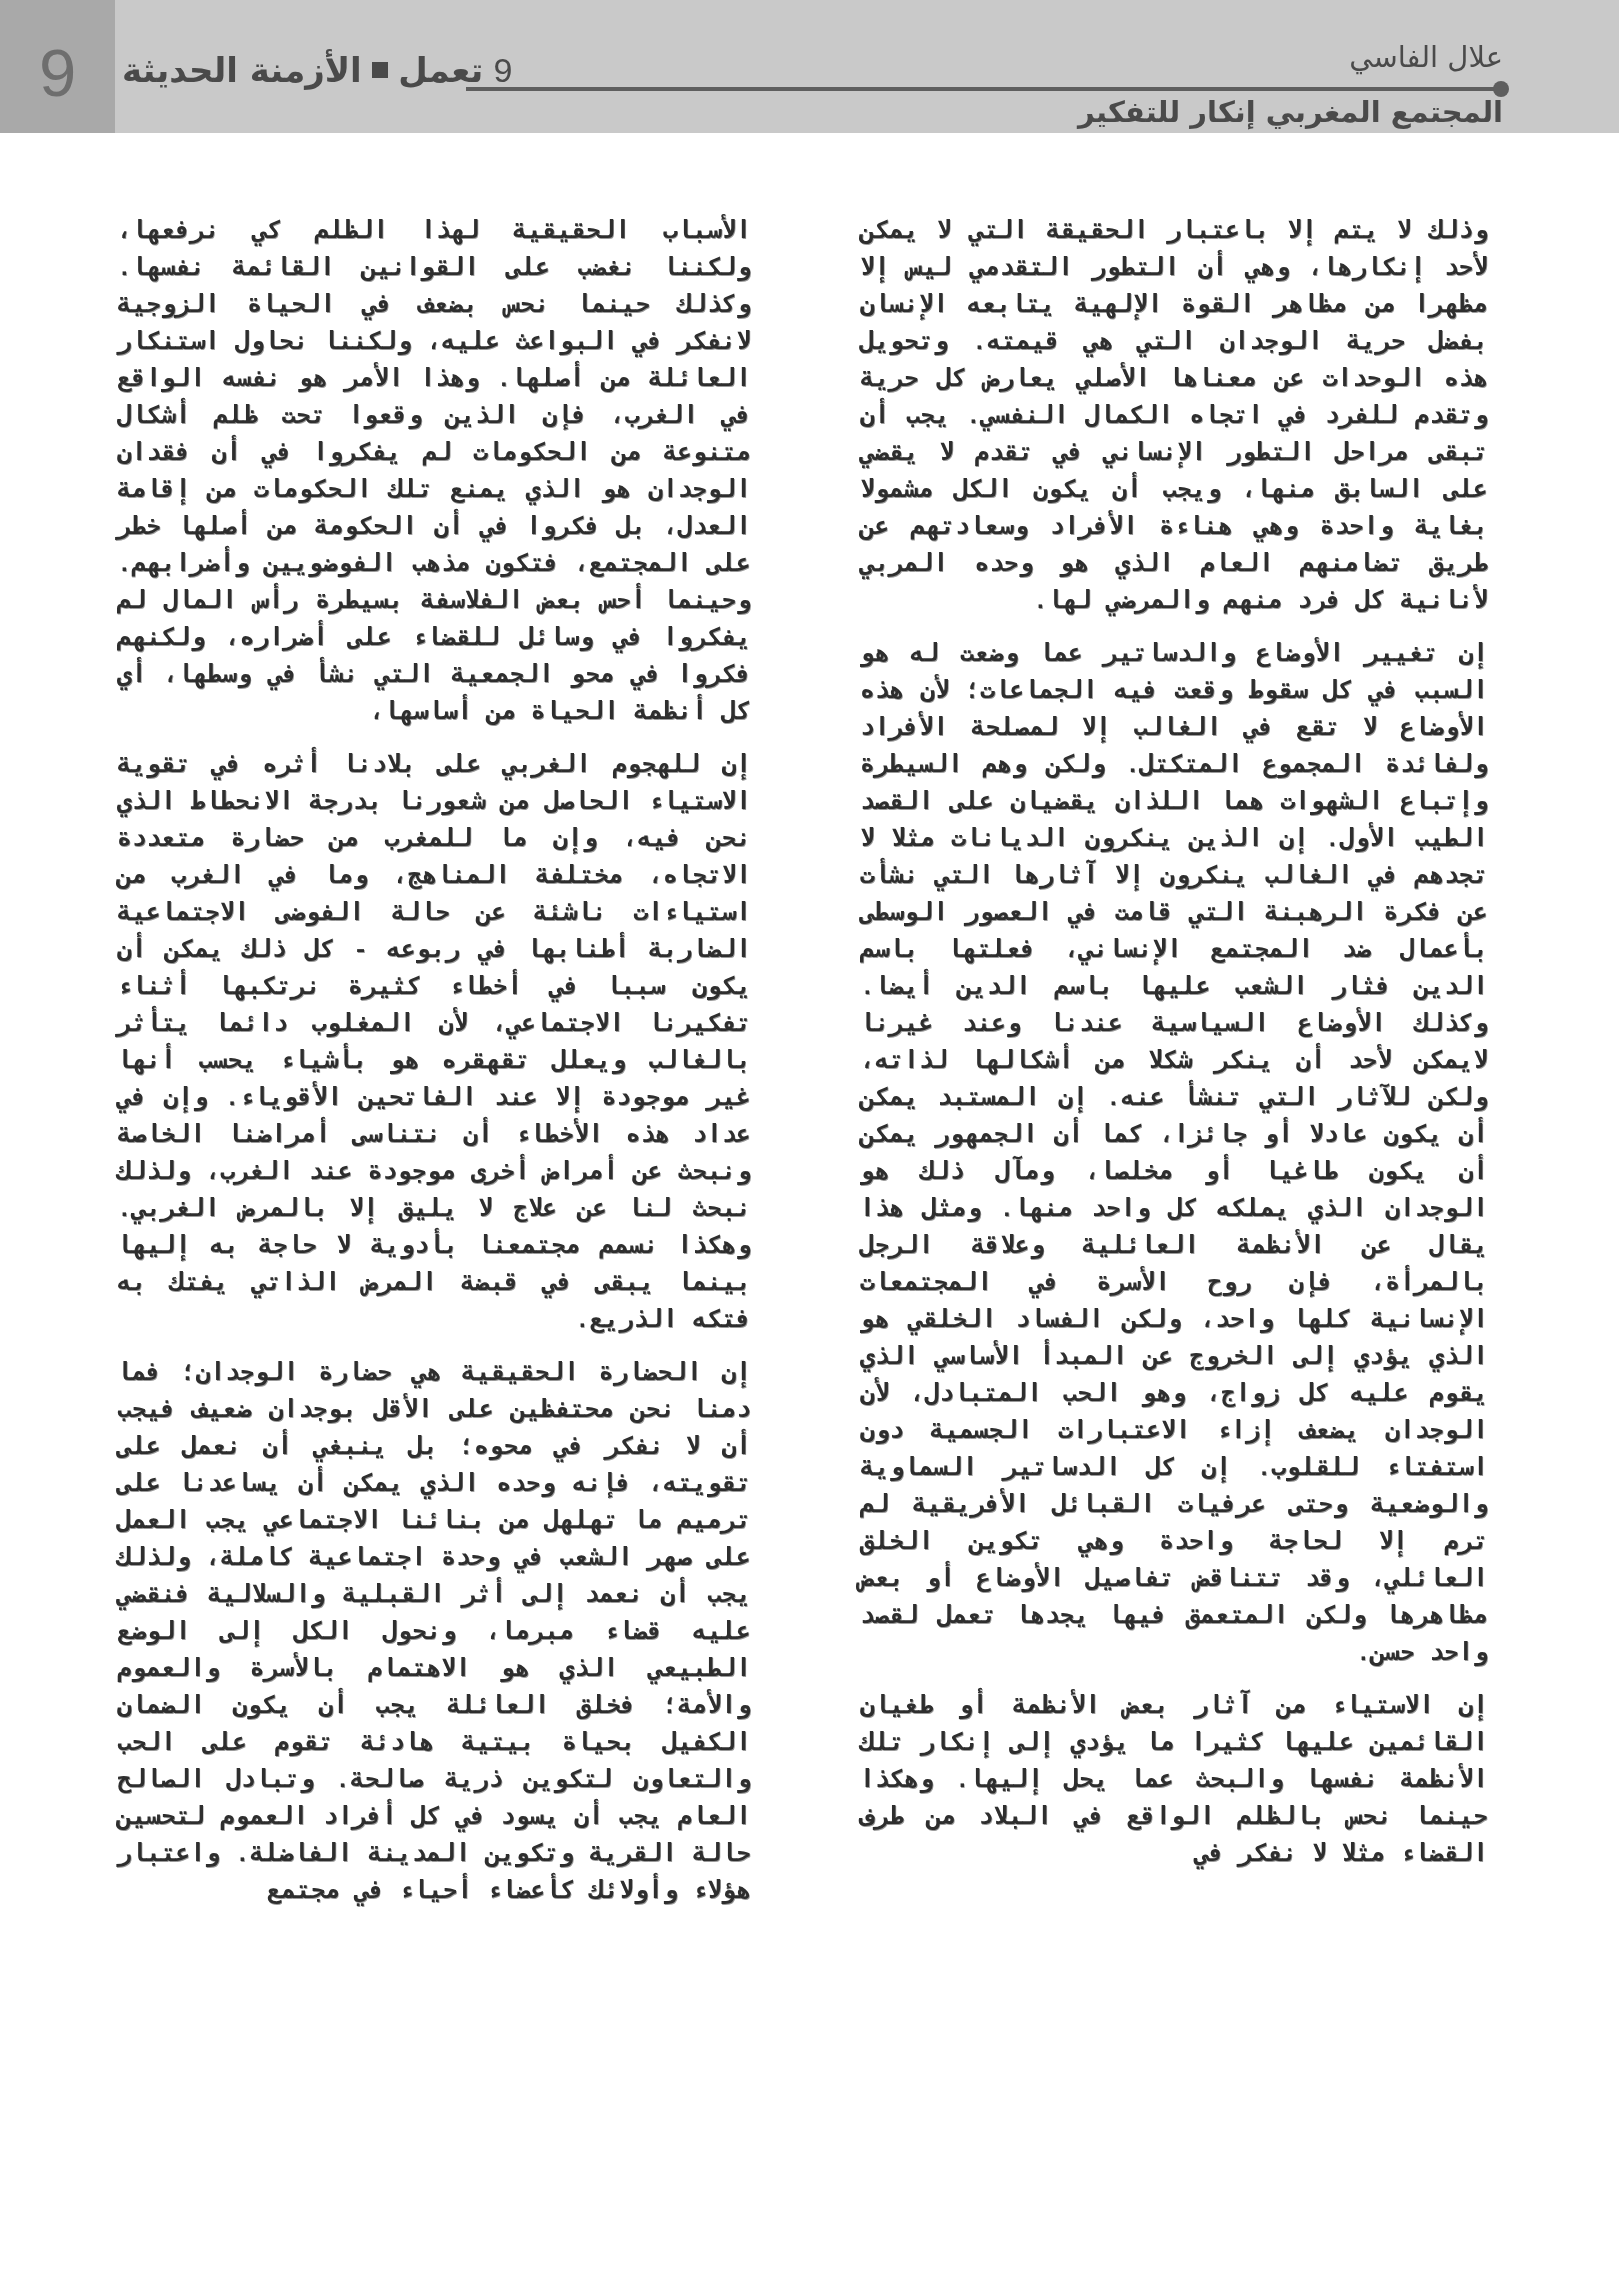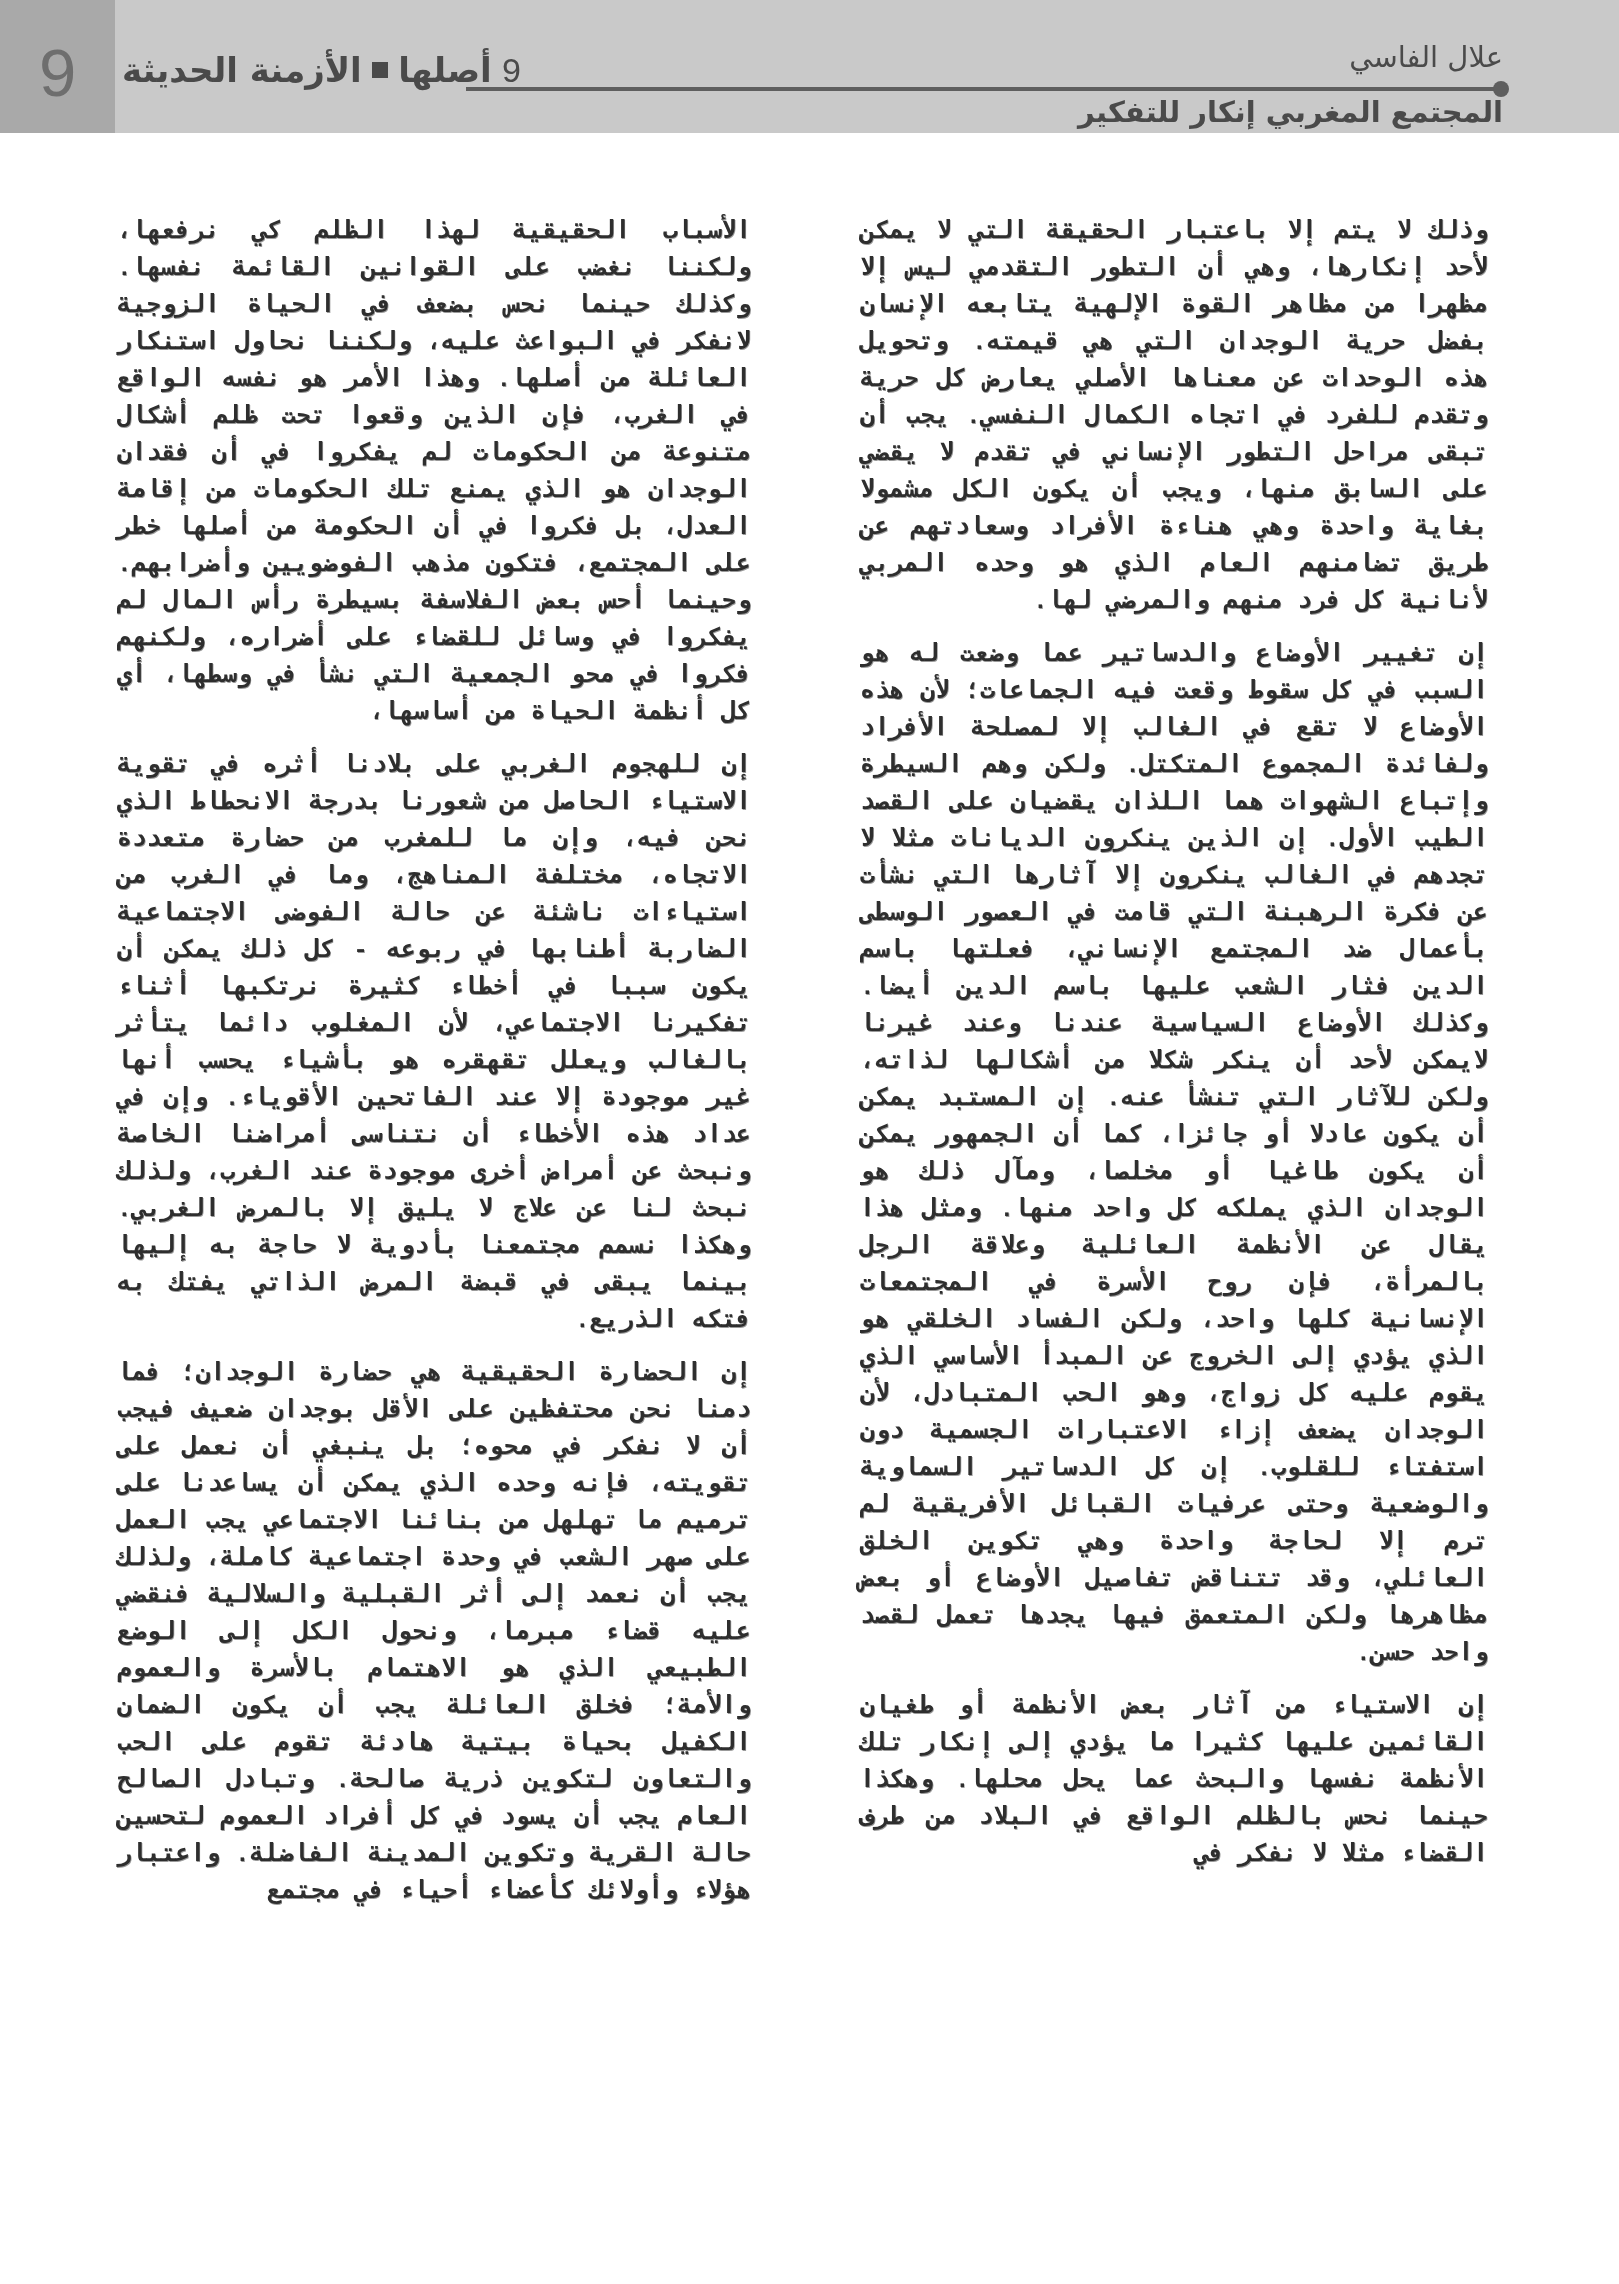--- a/index.html
+++ b/index.html
@@ -139,35 +139,35 @@
 <body>
 
 <div class="header">
   <div class="page-tab">
     <div class="page-number">9</div>
   </div>
 
   <div class="issue-label">
     <span>الأزمنة الحديثة</span>
     <span class="sq"></span>
-    <span>أصلها</span>
+    <span>تعمل</span>
     <span class="num">9</span>
   </div>
 
   <div class="rule"></div>
   <div class="rule-dot"></div>
 
   <div class="author">علال الفاسي</div>
   <div class="article-title">المجتمع المغربي إنكار للتفكير</div>
 </div>
 
 <div class="column col-right">
   <p>وذلك لا يتم إلا باعتبار الحقيقة التي لا يمكن لأحد إنكارها، وهي أن التطور التقدمي ليس إلا مظهرا من مظاهر القوة الإلهية يتابعه الإنسان بفضل حرية الوجدان التي هي قيمته. وتحويل هذه الوحدات عن معناها الأصلي يعارض كل حرية وتقدم للفرد في اتجاه الكمال النفسي. يجب أن تبقى مراحل التطور الإنساني في تقدم لا يقضي على السابق منها، ويجب أن يكون الكل مشمولا بغاية واحدة وهي هناءة الأفراد وسعادتهم عن طريق تضامنهم العام الذي هو وحده المربي لأنانية كل فرد منهم والمرضي لها.</p>
   <p>إن تغيير الأوضاع والدساتير عما وضعت له هو السبب في كل سقوط وقعت فيه الجماعات؛ لأن هذه الأوضاع لا تقع في الغالب إلا لمصلحة الأفراد ولفائدة المجموع المتكتل. ولكن وهم السيطرة وإتباع الشهوات هما اللذان يقضيان على القصد الطيب الأول. إن الذين ينكرون الديانات مثلا لا تجدهم في الغالب ينكرون إلا آثارها التي نشأت عن فكرة الرهبنة التي قامت في العصور الوسطى بأعمال ضد المجتمع الإنساني، فعلتها باسم الدين فثار الشعب عليها باسم الدين أيضا. وكذلك الأوضاع السياسية عندنا وعند غيرنا لايمكن لأحد أن ينكر شكلا من أشكالها لذاته، ولكن للآثار التي تنشأ عنه. إن المستبد يمكن أن يكون عادلا أو جائزا، كما أن الجمهور يمكن أن يكون طاغيا أو مخلصا، ومآل ذلك هو الوجدان الذي يملكه كل واحد منها. ومثل هذا يقال عن الأنظمة العائلية وعلاقة الرجل بالمرأة، فإن روح الأسرة في المجتمعات الإنسانية كلها واحد، ولكن الفساد الخلقي هو الذي يؤدي إلى الخروج عن المبدأ الأساسي الذي يقوم عليه كل زواج، وهو الحب المتبادل، لأن الوجدان يضعف إزاء الاعتبارات الجسمية دون استفتاء للقلوب. إن كل الدساتير السماوية والوضعية وحتى عرفيات القبائل الأفريقية لم ترم إلا لحاجة واحدة وهي تكوين الخلق العائلي، وقد تتناقض تفاصيل الأوضاع أو بعض مظاهرها ولكن المتعمق فيها يجدها تعمل لقصد واحد حسن.</p>
-  <p>إن الاستياء من آثار بعض الأنظمة أو طغيان القائمين عليها كثيرا ما يؤدي إلى إنكار تلك الأنظمة نفسها والبحث عما يحل محلها. وهكذا حينما نحس بالظلم الواقع في البلاد من طرف القضاء مثلا لا نفكر في</p>
+  <p>إن الاستياء من آثار بعض الأنظمة أو طغيان القائمين عليها كثيرا ما يؤدي إلى إنكار تلك الأنظمة نفسها والبحث عما يحل إليها. وهكذا حينما نحس بالظلم الواقع في البلاد من طرف القضاء مثلا لا نفكر في</p>
 </div>
 
 <div class="column col-left">
   <p>الأسباب الحقيقية لهذا الظلم كي نرفعها، ولكننا نغضب على القوانين القائمة نفسها. وكذلك حينما نحس بضعف في الحياة الزوجية لانفكر في البواعث عليه، ولكننا نحاول استنكار العائلة من أصلها. وهذا الأمر هو نفسه الواقع في الغرب، فإن الذين وقعوا تحت ظلم أشكال متنوعة من الحكومات لم يفكروا في أن فقدان الوجدان هو الذي يمنع تلك الحكومات من إقامة العدل، بل فكروا في أن الحكومة من أصلها خطر على المجتمع، فتكون مذهب الفوضويين وأضرابهم. وحينما أحس بعض الفلاسفة بسيطرة رأس المال لم يفكروا في وسائل للقضاء على أضراره، ولكنهم فكروا في محو الجمعية التي نشأ في وسطها، أي كل أنظمة الحياة من أساسها،</p>
   <p>إن للهجوم الغربي على بلادنا أثره في تقوية الاستياء الحاصل من شعورنا بدرجة الانحطاط الذي نحن فيه، وإن ما للمغرب من حضارة متعددة الاتجاه، مختلفة المناهج، وما في الغرب من استياءات ناشئة عن حالة الفوضى الاجتماعية الضاربة أطنابها في ربوعه - كل ذلك يمكن أن يكون سببا في أخطاء كثيرة نرتكبها أثناء تفكيرنا الاجتماعي، لأن المغلوب دائما يتأثر بالغالب ويعلل تقهقره هو بأشياء يحسب أنها غير موجودة إلا عند الفاتحين الأقوياء. وإن في عداد هذه الأخطاء أن نتناسى أمراضنا الخاصة ونبحث عن أمراض أخرى موجودة عند الغرب، ولذلك نبحث لنا عن علاج لا يليق إلا بالمرض الغربي. وهكذا نسمم مجتمعنا بأدوية لا حاجة به إليها بينما يبقى في قبضة المرض الذاتي يفتك به فتكه الذريع.</p>
   <p>إن الحضارة الحقيقية هي حضارة الوجدان؛ فما دمنا نحن محتفظين على الأقل بوجدان ضعيف فيجب أن لا نفكر في محوه؛ بل ينبغي أن نعمل على تقويته، فإنه وحده الذي يمكن أن يساعدنا على ترميم ما تهلهل من بنائنا الاجتماعي يجب العمل على صهر الشعب في وحدة اجتماعية كاملة، ولذلك يجب أن نعمد إلى أثر القبلية والسلالية فنقضي عليه قضاء مبرما، ونحول الكل إلى الوضع الطبيعي الذي هو الاهتمام بالأسرة والعموم والأمة؛ فخلق العائلة يجب أن يكون الضمان الكفيل بحياة بيتية هادئة تقوم على الحب والتعاون لتكوين ذرية صالحة. وتبادل الصالح العام يجب أن يسود في كل أفراد العموم لتحسين حالة القرية وتكوين المدينة الفاضلة. واعتبار هؤلاء وأولائك كأعضاء أحياء في مجتمع</p>
 </div>
 
 
 </body></html>

